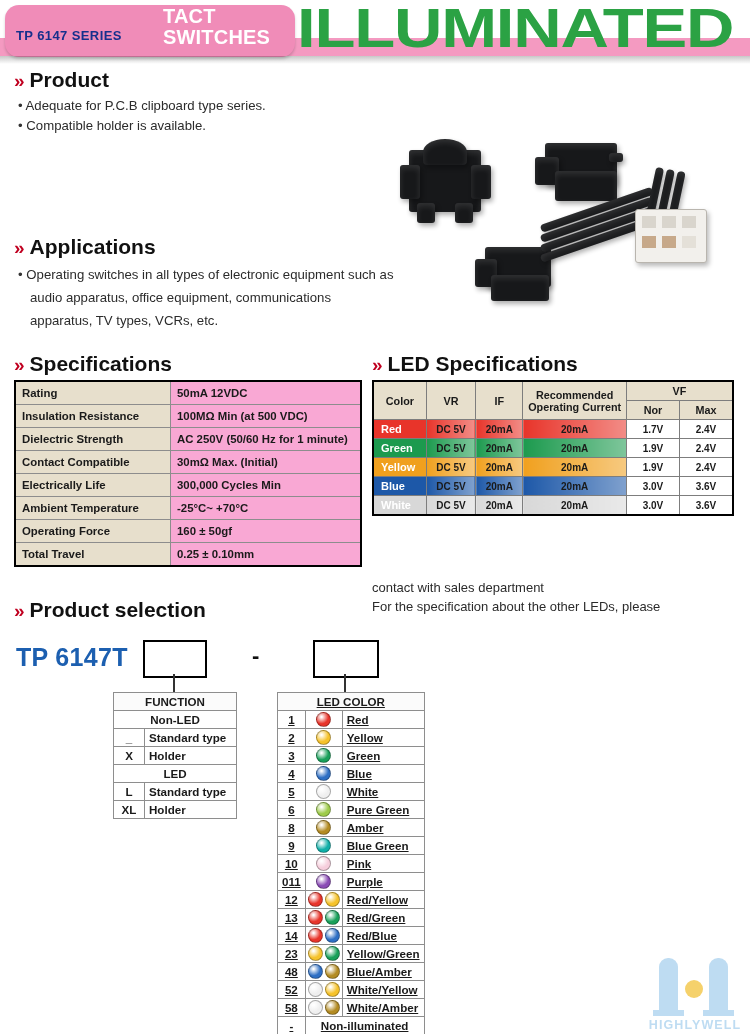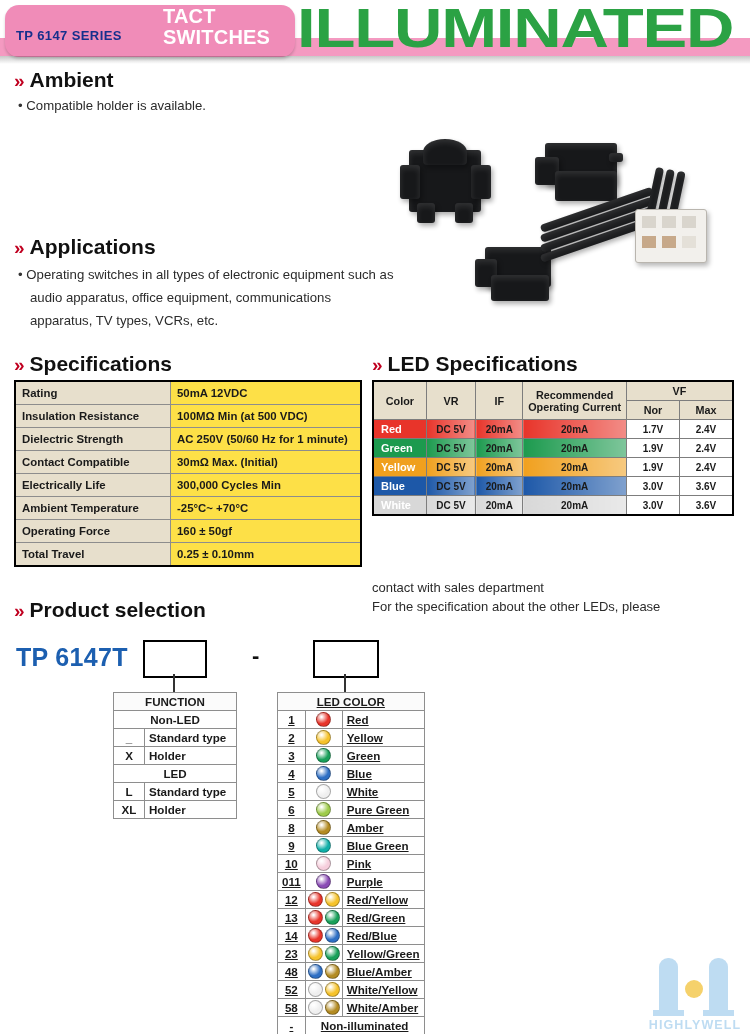--- a/index.html
+++ b/index.html
@@ -35,21 +35,21 @@
   
   .photo{position:absolute;left:395px;top:125px;width:345px;height:190px;}
   .sw{position:absolute;background:#17181a;border-radius:3px;
       box-shadow:inset 0 3px 6px rgba(255,255,255,.12), 2px 3px 5px rgba(0,0,0,.32);}
 
   
   .spec{position:absolute;left:14px;top:380px;width:348px;border-collapse:collapse;
         border:2px solid #000;font-size:11.4px;}
   .spec td{border:1px solid #8d8d8d;padding:4px 6px;font-weight:bold;height:14px;}
   .spec td.k{background:#E7DFCC;width:142px;}
-  .spec td.v{background:#fde047;}
+  .spec td.v{background:#f9a8d4;}
 
   
   .ledspec{position:absolute;left:372px;top:380px;width:362px;border-collapse:collapse;
            border:2px solid #000;font-size:10.6px;}
   .ledspec th,.ledspec td{border:1px solid #7d7d7d;font-weight:bold;text-align:center;
             padding:3px 2px;}
   .ledspec th{background:#E7DFCC;font-size:10.8px;}
   .ledspec td.sw-c{color:#fff;font-size:11px;text-align:left;padding-left:7px;width:44px;}
   .ledspec td.num{font-size:10px;}
   .note{position:absolute;left:372px;top:578px;width:368px;font-size:13px;color:#2b2b2b;
@@ -92,23 +92,24 @@
   <div class="series-txt">TP 6147 SERIES</div>
   <div class="tact-txt">
     <div>TACT</div>
     <div>SWITCHES</div>
   </div>
   <div class="illum">ILLUMINATED</div>
   <div class="hdr-shadow"></div>
 </div>
 
 <div class="sec-h" style="left:14px;top:68px;">
-  <span class="gg">»</span><span>Ambient</span>
+  <span class="gg">»</span><span>Product</span>
 </div>
 <div class="blist" style="left:18px;top:96px;">
+  <div><span class="bullet">•</span> <span>Adequate for P.C.B clipboard type series.</span></div>
   <div><span class="bullet">•</span> <span>Compatible holder is available.</span></div>
 </div>
 
 <div class="photo">
 
   <div class="sw" style="left:14px;top:25px;width:72px;height:62px;"></div>
   <div class="sw" style="left:28px;top:14px;width:44px;height:26px;border-radius:50% 50% 4px 4px;"></div>
   <div class="sw" style="left:5px;top:40px;width:20px;height:34px;"></div>
   <div class="sw" style="left:76px;top:40px;width:20px;height:34px;"></div>
   <div class="sw" style="left:22px;top:78px;width:18px;height:20px;"></div>

